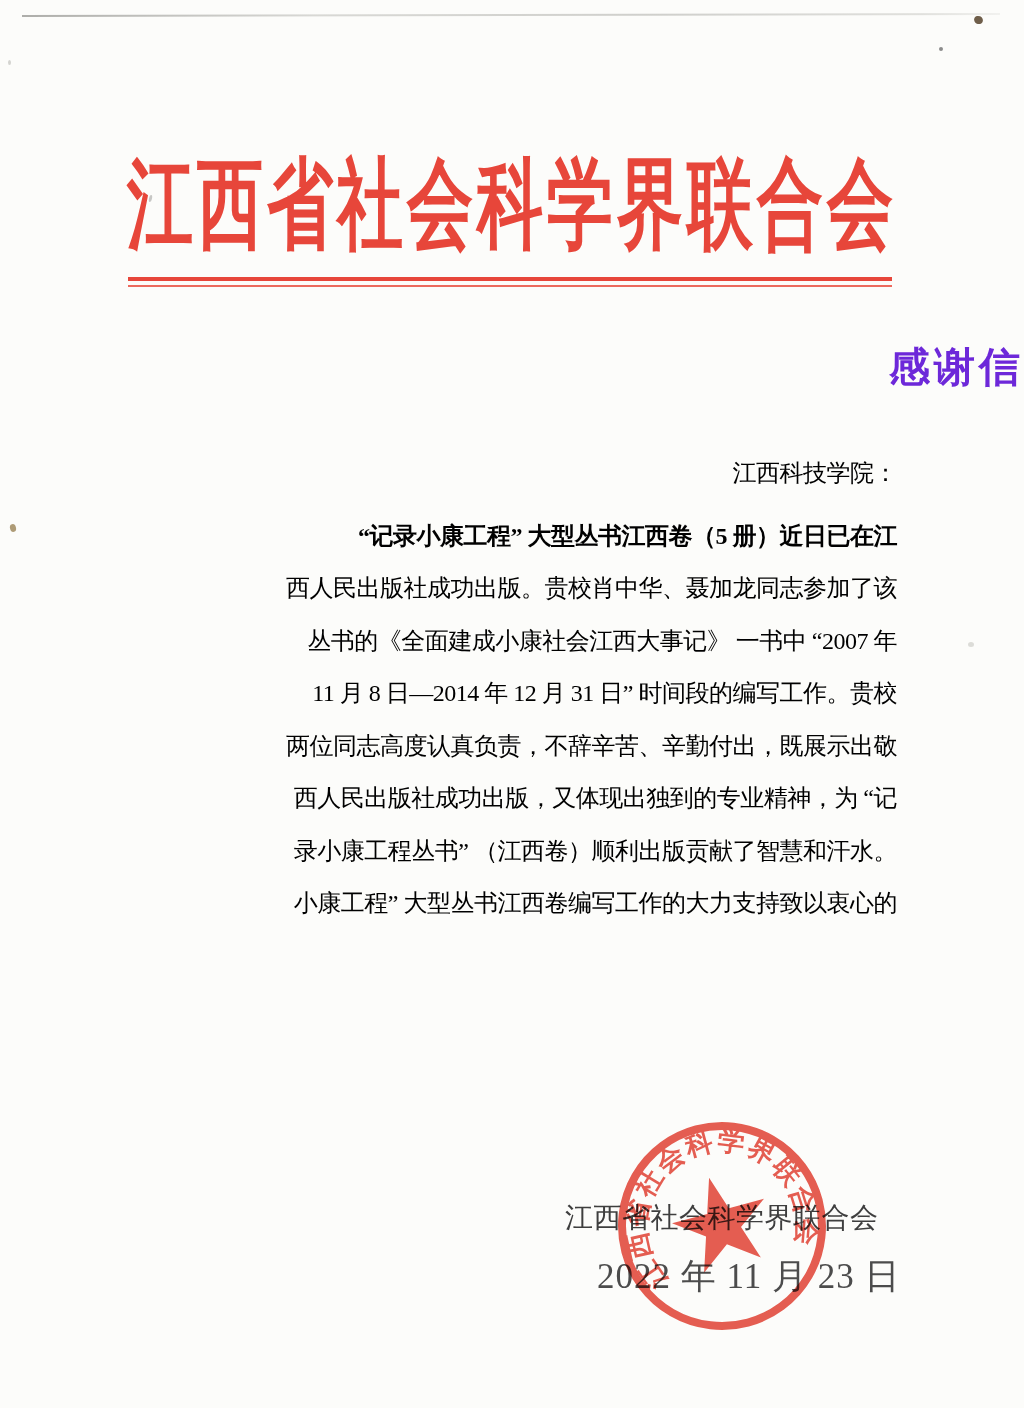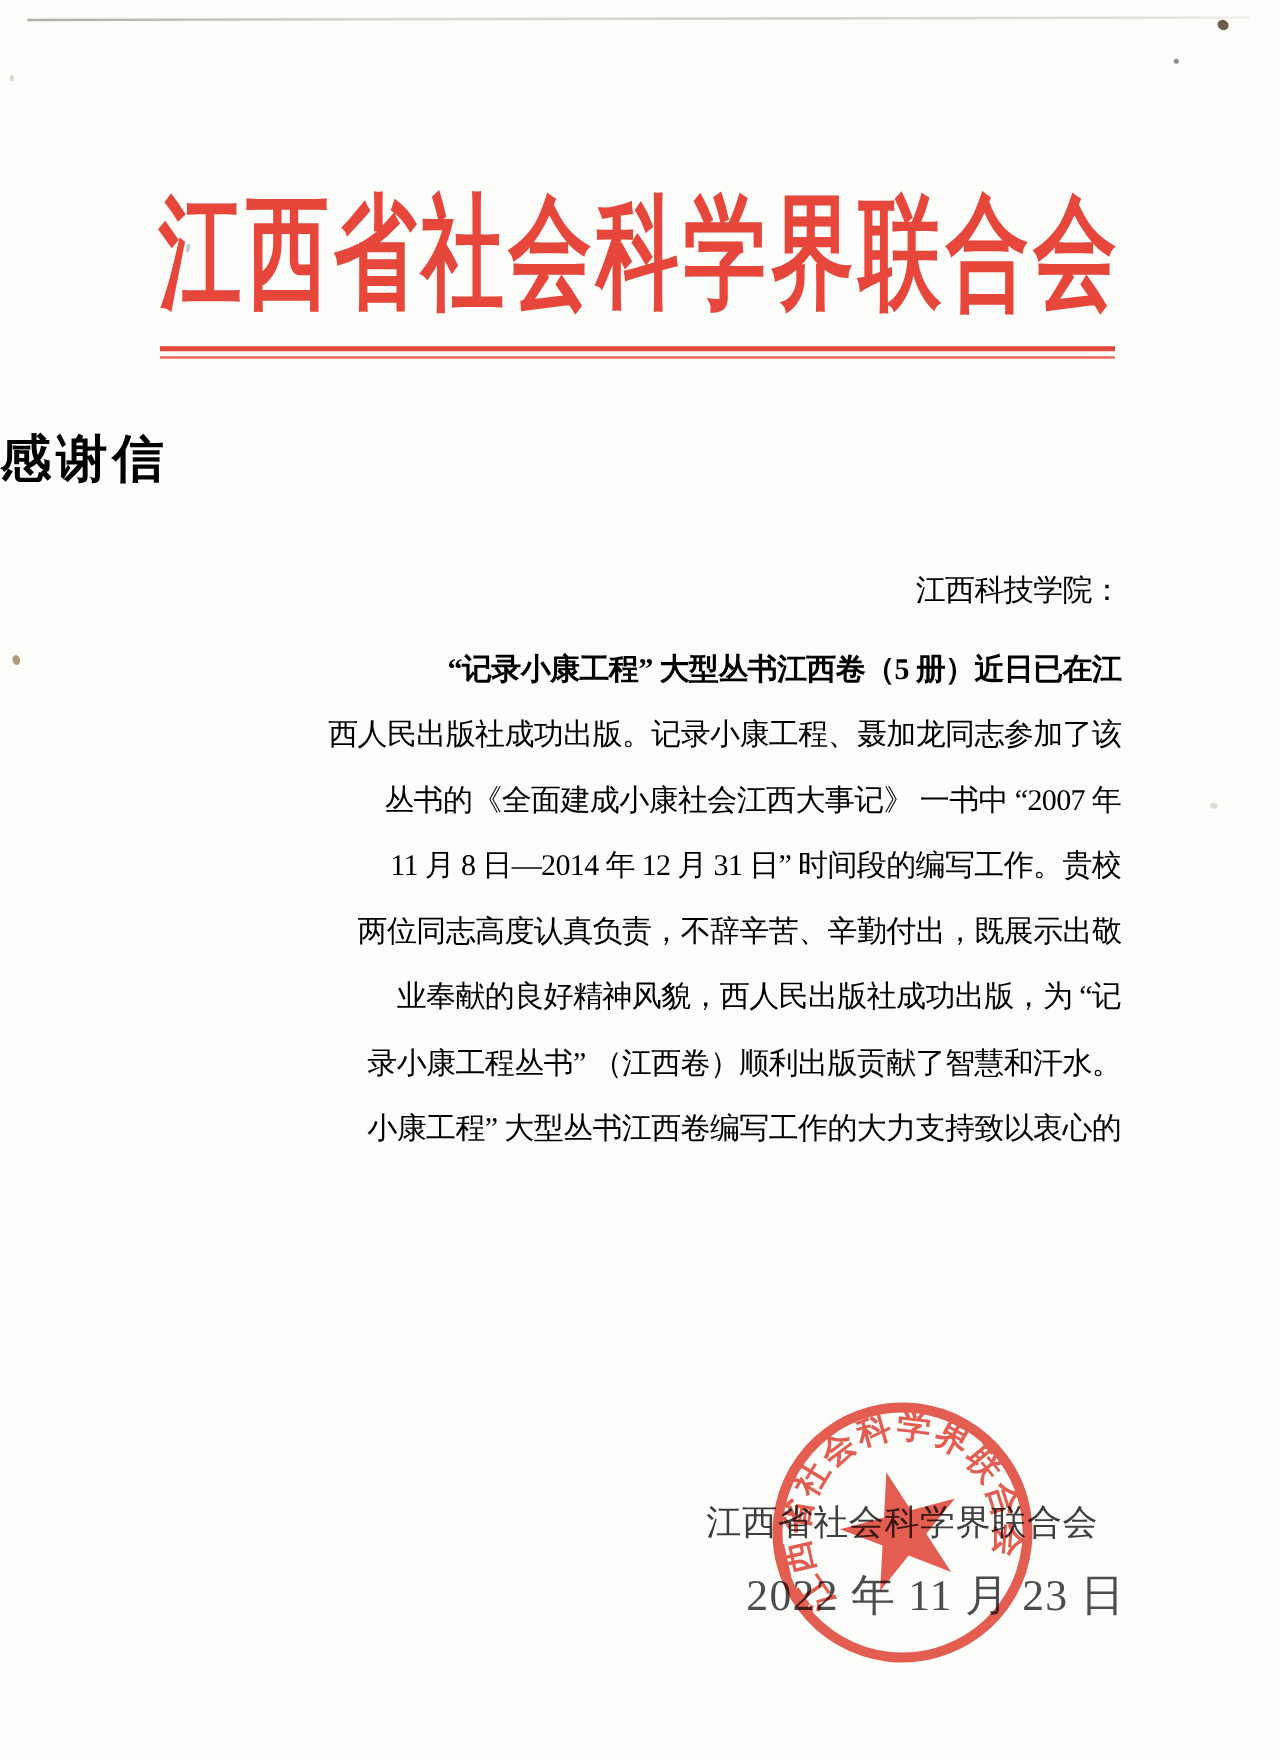--- a/index.html
+++ b/index.html
@@ -31,21 +31,21 @@
     font-size:66px; font-weight:700; letter-spacing:4px; line-height:1;
     transform:scaleY(1.5); transform-origin:50% 0;
     white-space:nowrap;
   }
   .rule-thick { position:absolute; top:277px; left:128px; width:764px; height:4px; background:#e7463a; }
   .rule-thin  { position:absolute; top:285px; left:128px; width:764px; height:2px; background:#ec6a5d; }
 
   
   .letter-title {
     position:absolute; top:340px; left:0; width:100%;
-    text-align:left; color:#000000;
+    text-align:right; color:#6d28d9;
     font-size:41px; font-weight:700; letter-spacing:4px;
   }
 
   
   .letter-body {
     position:absolute; top:447px; left:167px; width:730px;
     font-size:24px; color:#000000; letter-spacing:-0.5px;text-align:right;
   }
   .line { line-height:52.5px; white-space:nowrap; }
   .line.first-after-salutation { margin-top:10px;font-weight:bold; }
@@ -87,25 +87,25 @@
 
   <div class="masthead">江西省社会科学界联合会</div>
   <div class="rule-thick"></div>
   <div class="rule-thin"></div>
 
   <div class="letter-title">感谢信</div>
 
   <div class="letter-body">
     <div class="line">江西科技学院：</div>
     <div class="line first-after-salutation">“记录小康工程” 大型丛书江西卷（5 册）近日已在江</div>
-    <div class="line">西人民出版社成功出版。记录小康工程、聂加龙同志参加了该</div>
+    <div class="line">西人民出版社成功出版。贵校肖中华、聂加龙同志参加了该</div>
     <div class="line">丛书的《全面建成小康社会江西大事记》 一书中 “2007 年</div>
     <div class="line">11 月 8 日—2014 年 12 月 31 日” 时间段的编写工作。贵校</div>
     <div class="line">两位同志高度认真负责，不辞辛苦、辛勤付出，既展示出敬</div>
-    <div class="line">业奉献的良好精神风貌，西人民出版社成功出版，为 “记</div>
+    <div class="line">西人民出版社成功出版，又体现出独到的专业精神，为 “记</div>
     <div class="line">录小康工程丛书” （江西卷）顺利出版贡献了智慧和汗水。</div>
     <div class="line">小康工程” 大型丛书江西卷编写工作的大力支持致以衷心的</div>
   </div>
 
   <div class="sig-org">江西省社会科学界联合会</div>
   <div class="sig-date">2022 年 11 月 23 日</div>
 
   <div class="stamp">
     <svg viewBox="-112 -112 224 224" xmlns="http://www.w3.org/2000/svg">
       <circle cx="0" cy="0" r="100" fill="none" stroke="#e23a2c" stroke-width="8"></circle>

